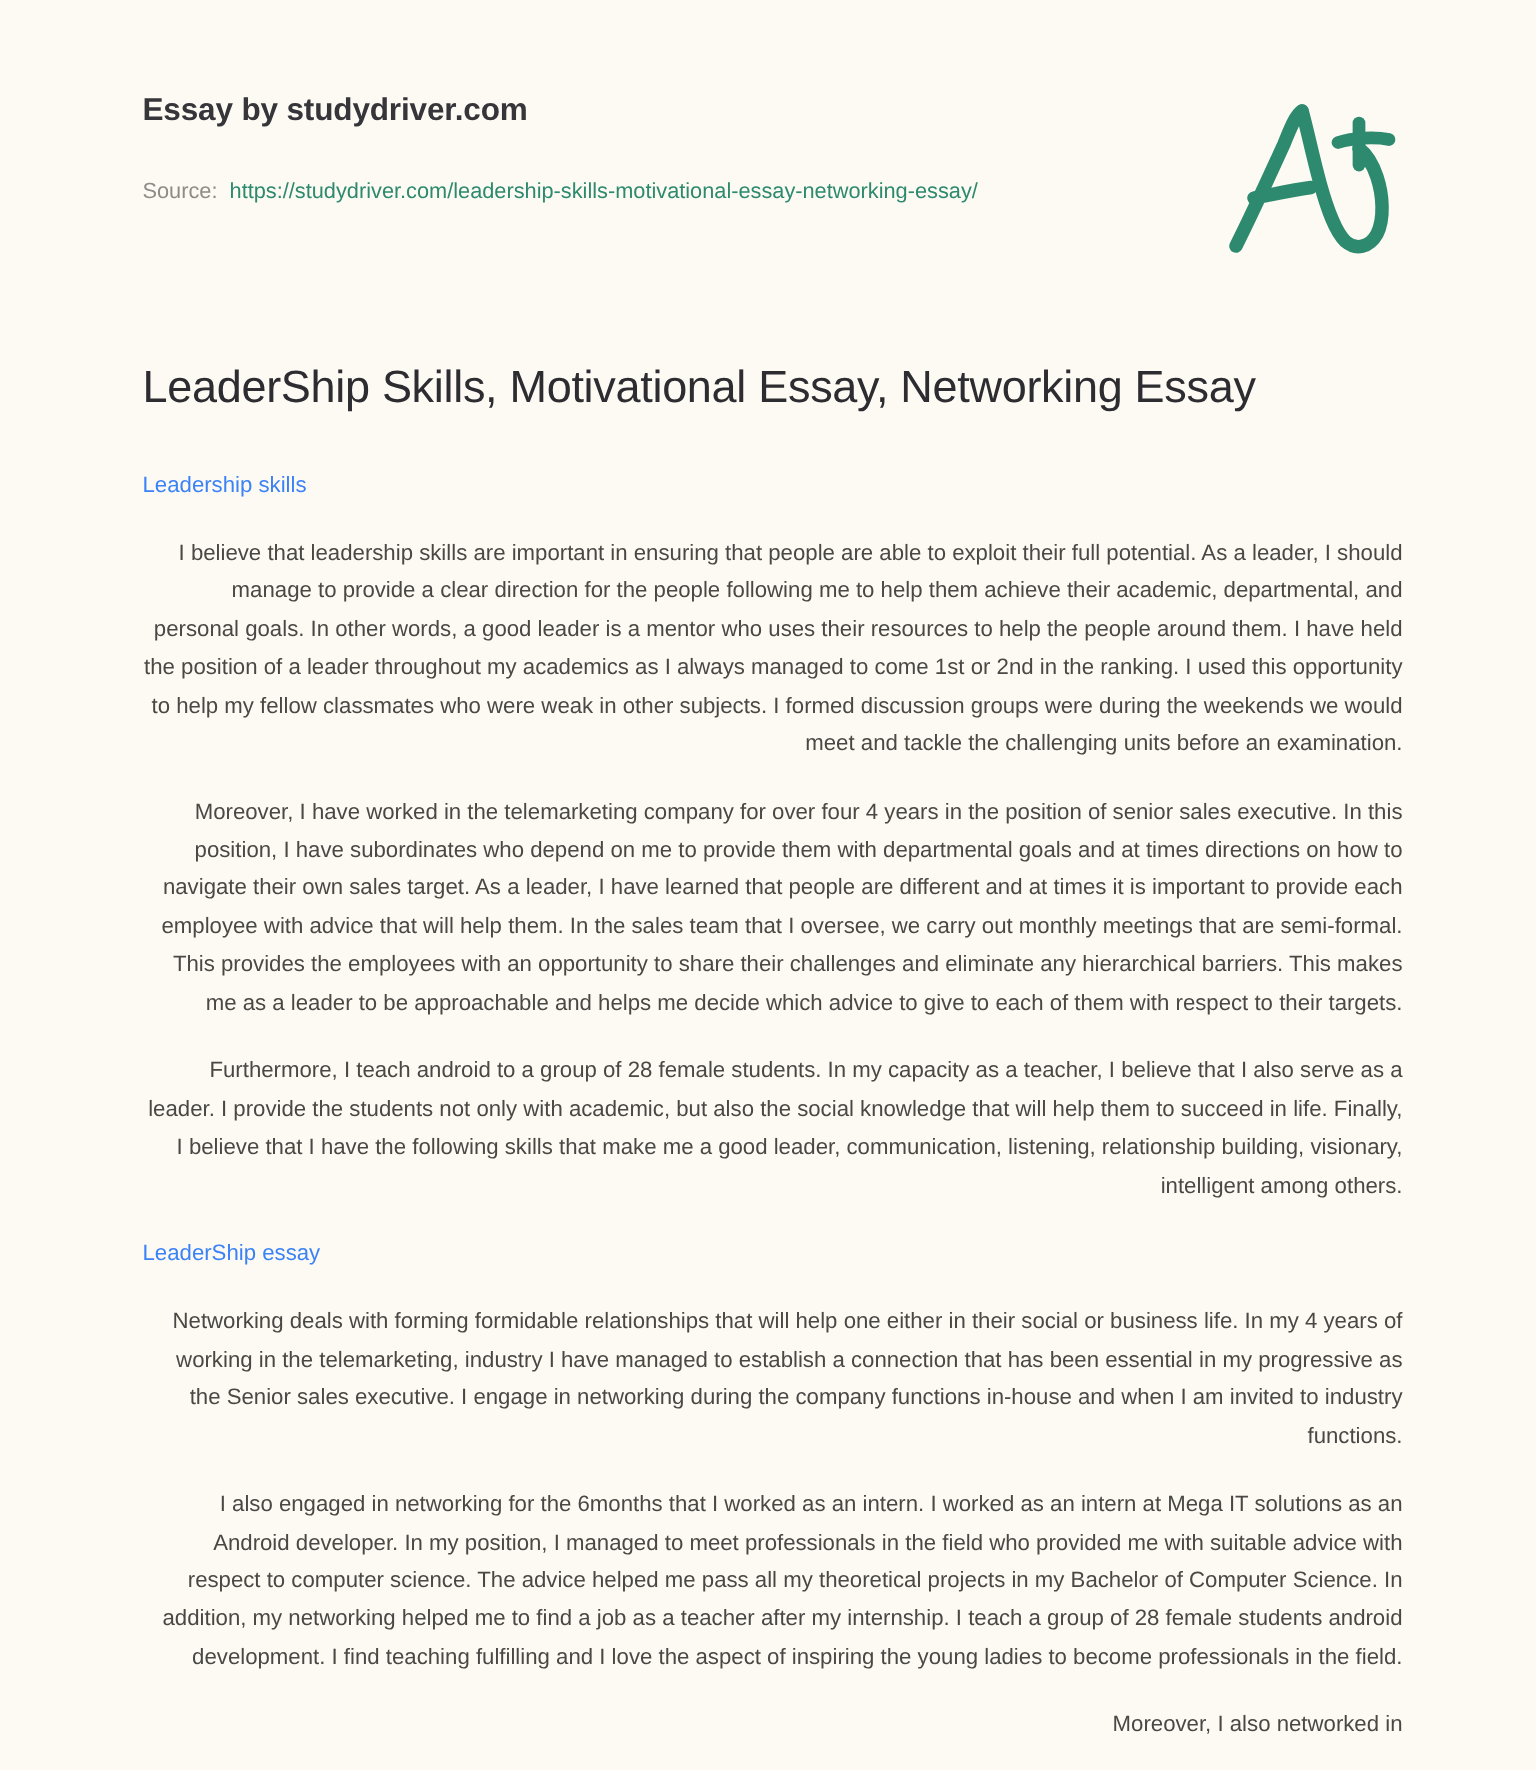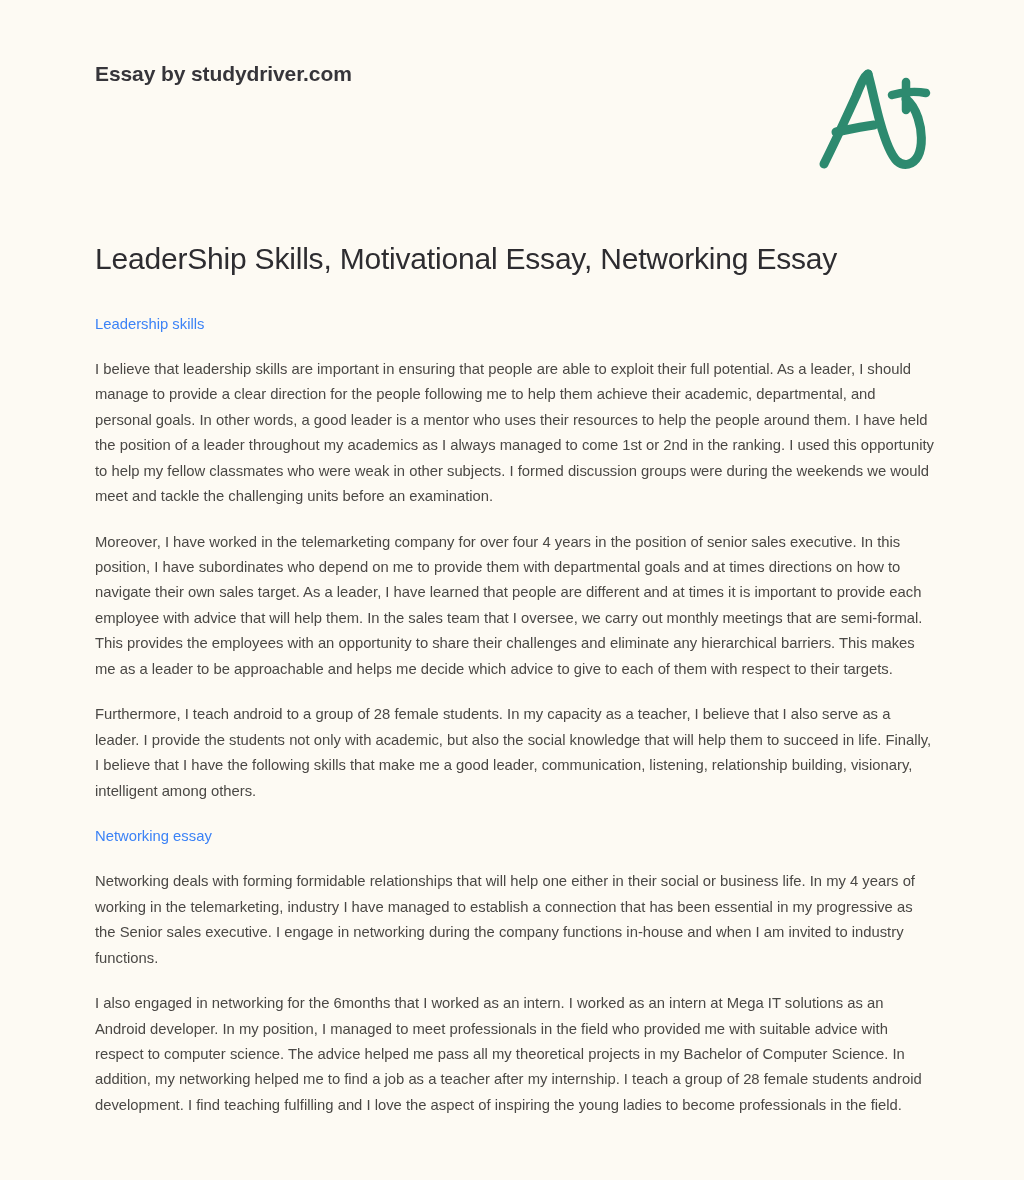--- a/index.html
+++ b/index.html
@@ -98,36 +98,40 @@
     color: #3b82f6;
     line-height: 1.72;
     margin: 0 0 20px 0;
   }
 
   .para {
     font-size: 14.8px;
     color: #4a4845;
     line-height: 1.72;
     margin: 0 0 20px 0;
-    text-align: left;
+    text-align: right;
   }
 
   .para:last-child {
     margin-bottom: 0;
   }
 </style>
 </head>
 <body>
 
 <div class="page">
 
   <div class="header">
 
     <div class="brand-line">Essay by studydriver.com</div>
 
+    <div class="source-line">
+      <span class="source-label">Source:</span>
+      <span>&nbsp;</span><a class="source-url" href="#">https://studydriver.com/leadership-skills-motivational-essay-networking-essay/</a>
+    </div>
 
     <div class="logo">
       <svg viewBox="0 0 128 112" xmlns="http://www.w3.org/2000/svg" fill="none" stroke="#2d8a6f" stroke-linecap="round" stroke-linejoin="round">
 
         <path d="M12 98 C 20 82, 34 52, 44 30 C 48 20, 52 10, 56 8" stroke-width="9"></path>
 
         <path d="M56 8 C 59 18, 63 38, 68 56 C 73 74, 78 88, 85 95
                  C 92 101, 101 99, 106 90 C 111 80, 110 64, 106 52
                  C 103 43, 98 36, 94 33" stroke-width="9"></path>
 
@@ -146,22 +150,23 @@
     <h1 class="article-title">LeaderShip Skills, Motivational Essay, Networking Essay</h1>
 
     <p class="section-heading">Leadership skills</p>
 
     <p class="para">I believe that leadership skills are important in ensuring that people are able to exploit their full potential. As a leader, I should manage to provide a clear direction for the people following me to help them achieve their academic, departmental, and personal goals. In other words, a good leader is a mentor who uses their resources to help the people around them. I have held the position of a leader throughout my academics as I always managed to come 1st or 2nd in the ranking. I used this opportunity to help my fellow classmates who were weak in other subjects. I formed discussion groups were during the weekends we would meet and tackle the challenging units before an examination.</p>
 
     <p class="para">Moreover, I have worked in the telemarketing company for over four 4 years in the position of senior sales executive. In this position, I have subordinates who depend on me to provide them with departmental goals and at times directions on how to navigate their own sales target. As a leader, I have learned that people are different and at times it is important to provide each employee with advice that will help them. In the sales team that I oversee, we carry out monthly meetings that are semi-formal. This provides the employees with an opportunity to share their challenges and eliminate any hierarchical barriers. This makes me as a leader to be approachable and helps me decide which advice to give to each of them with respect to their targets.</p>
 
     <p class="para">Furthermore, I teach android to a group of 28 female students. In my capacity as a teacher, I believe that I also serve as a leader. I provide the students not only with academic, but also the social knowledge that will help them to succeed in life. Finally, I believe that I have the following skills that make me a good leader, communication, listening, relationship building, visionary, intelligent among others.</p>
 
-    <p class="section-heading">Networking essay</p>
+    <p class="section-heading">LeaderShip essay</p>
 
     <p class="para">Networking deals with forming formidable relationships that will help one either in their social or business life. In my 4 years of working in the telemarketing, industry I have managed to establish a connection that has been essential in my progressive as the Senior sales executive. I engage in networking during the company functions in-house and when I am invited to industry functions.</p>
 
     <p class="para">I also engaged in networking for the 6months that I worked as an intern. I worked as an intern at Mega IT solutions as an Android developer. In my position, I managed to meet professionals in the field who provided me with suitable advice with respect to computer science. The advice helped me pass all my theoretical projects in my Bachelor of Computer Science. In addition, my networking helped me to find a job as a teacher after my internship. I teach a group of 28 female students android development. I find teaching fulfilling and I love the aspect of inspiring the young ladies to become professionals in the field.</p>
 
+    <p class="para">Moreover, I also networked in</p>
 
   </div>
 
 </div>
 
 </body></html>

